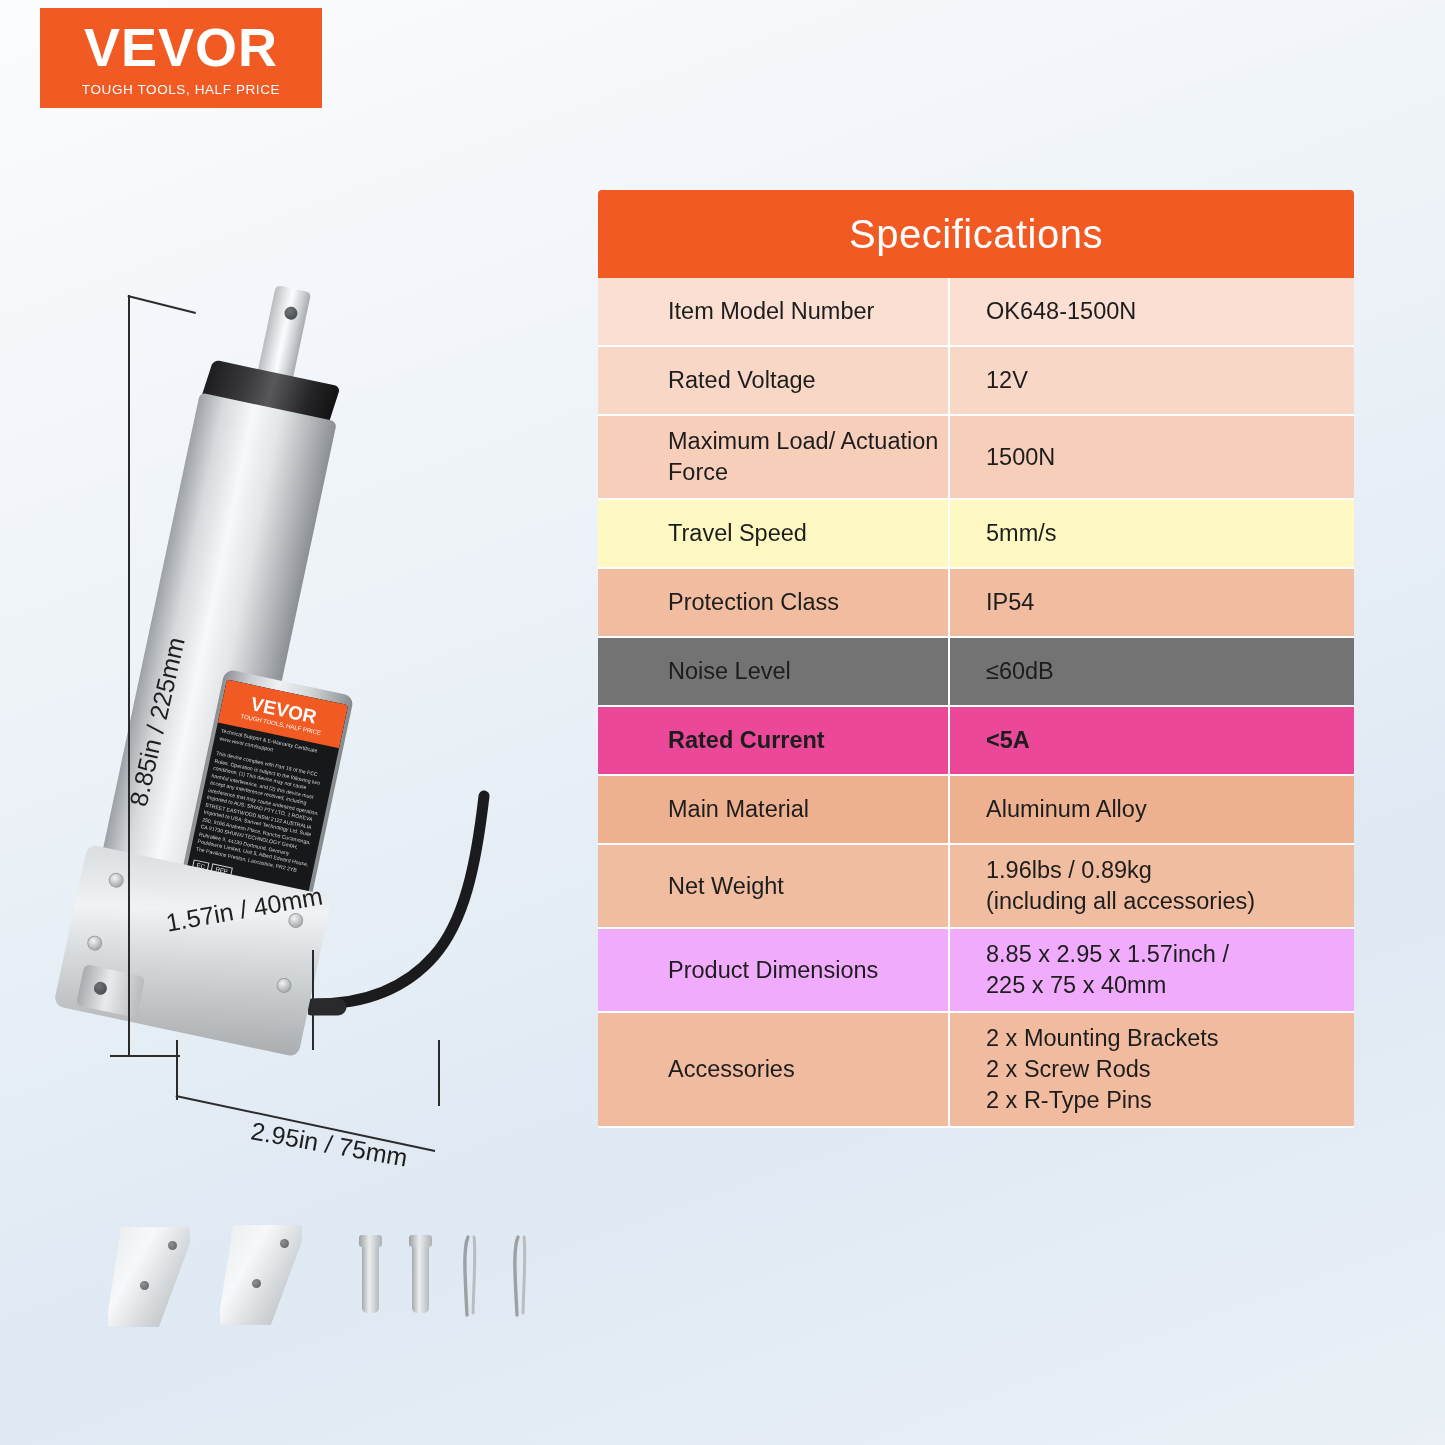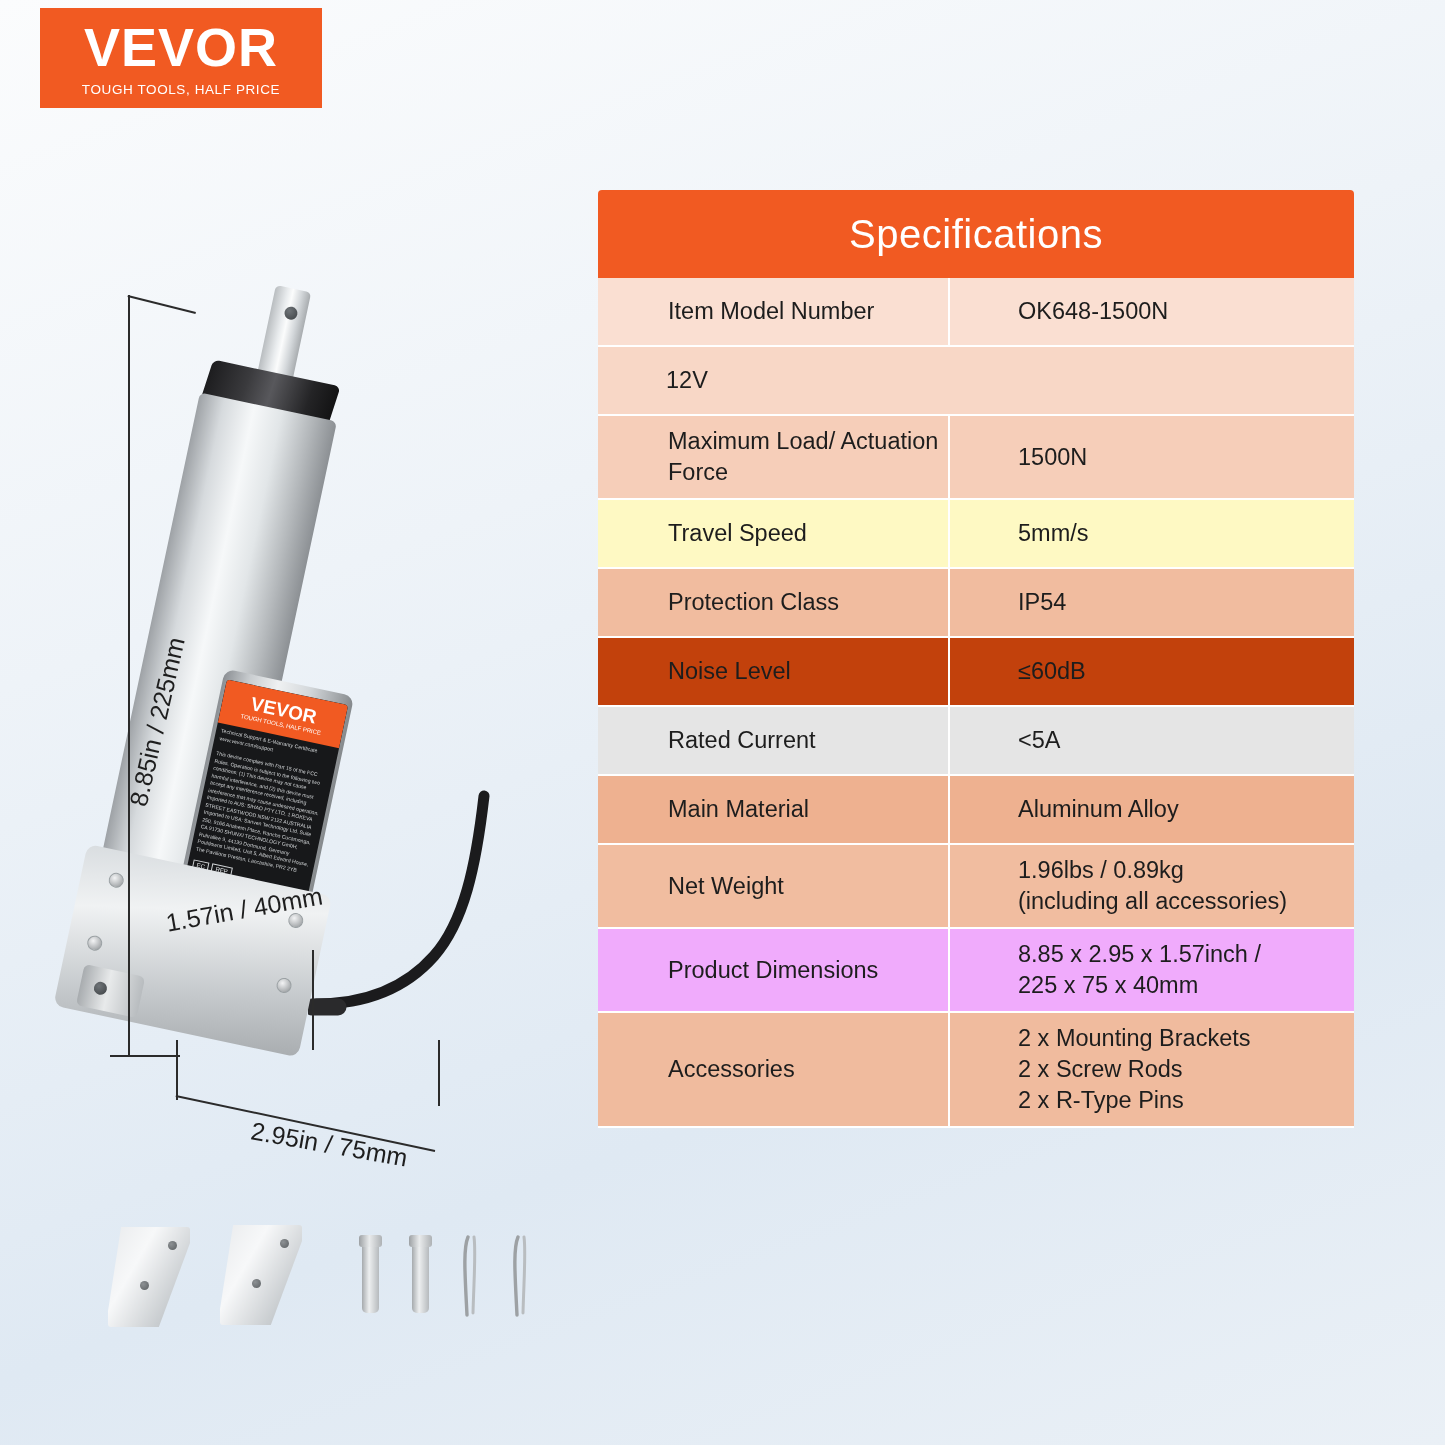--- a/index.html
+++ b/index.html
@@ -300,21 +300,21 @@
     box-sizing: border-box;
     font-size: 23.5px;
     color: #1d1d1d;
     line-height: 1.32;
     border-right: 2px solid #ffffff;
   }
   .spec-val {
     flex: 1;
     display: flex;
     align-items: center;
-    padding: 10px 16px 10px 68px;
+    padding: 10px 16px 10px 36px;
     box-sizing: border-box;
     font-size: 23.5px;
     color: #1d1d1d;
     line-height: 1.32;
     white-space: pre-line;
   }
 </style>
 </head>
 <body>
 
@@ -421,40 +421,41 @@
 <div class="spec-panel">
   <div class="spec-header">
     <div class="spec-title">Specifications</div>
   </div>
   <div class="spec-rows" id="spec-rows">
       <div class="spec-row" style="background: rgb(250, 223, 210);">
         <div class="spec-key">Item Model Number</div>
         <div class="spec-val">OK648-1500N</div>
       </div>
       <div class="spec-row" style="background: rgb(248, 215, 198);">
+        <div class="spec-key">Rated Voltage</div>
         <div class="spec-val">12V</div>
       </div>
       <div class="spec-row" style="background: rgb(246, 206, 185);">
         <div class="spec-key">Maximum Load/
 Actuation Force</div>
         <div class="spec-val">1500N</div>
       </div>
       <div class="spec-row" style="background: #fef9c3;">
         <div class="spec-key">Travel Speed</div>
         <div class="spec-val">5mm/s</div>
       </div>
       <div class="spec-row" style="background: rgb(241, 188, 159);">
         <div class="spec-key">Protection Class</div>
         <div class="spec-val">IP54</div>
       </div>
-      <div class="spec-row" style="background: #c2410c;">
+      <div class="spec-row" style="background: #737373;">
         <div class="spec-key">Noise Level</div>
         <div class="spec-val">≤60dB</div>
       </div>
-      <div class="spec-row" style="background: #e5e5e5;">
+      <div class="spec-row" style="background: #ec4899; font-weight: bold;">
         <div class="spec-key">Rated Current</div>
         <div class="spec-val">&lt;5A</div>
       </div>
       <div class="spec-row" style="background: rgb(238, 177, 144);">
         <div class="spec-key">Main Material</div>
         <div class="spec-val">Aluminum Alloy</div>
       </div>
       <div class="spec-row" style="background: rgb(241, 189, 160);">
         <div class="spec-key">Net Weight</div>
         <div class="spec-val">1.96lbs / 0.89kg

